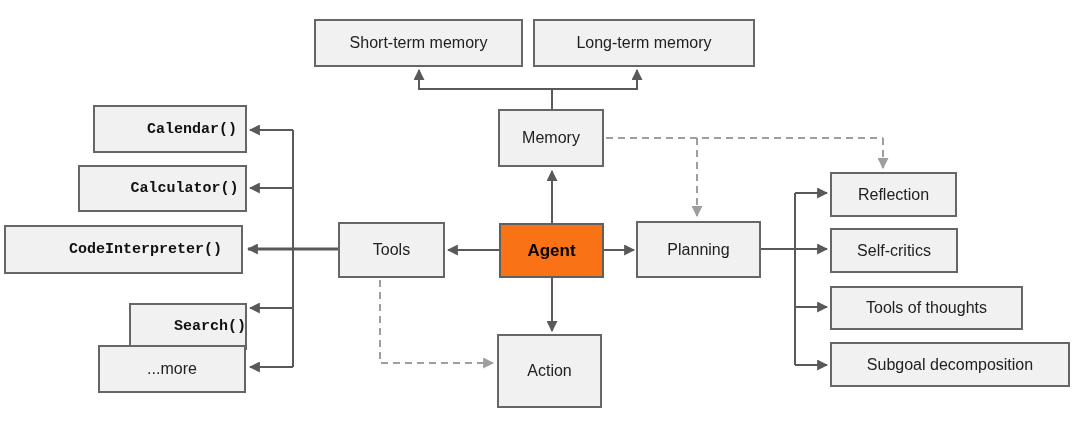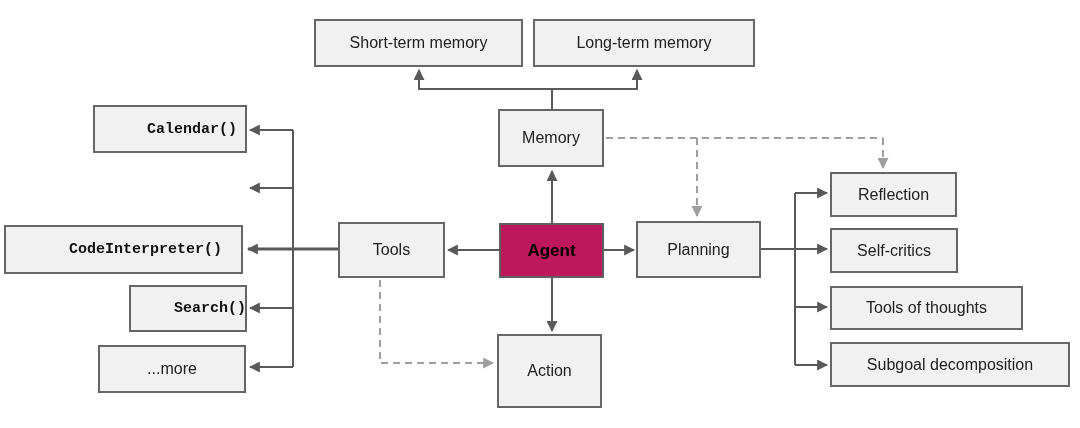--- a/index.html
+++ b/index.html
@@ -18,21 +18,21 @@
     border:2px solid #666666;
     display:flex;align-items:center;justify-content:center;
     font-size:16px;color:#212121;
     white-space:nowrap;
   }
   .node-mono{
     font-family:"Liberation Mono","DejaVu Sans Mono",monospace;
     font-weight:bold;font-size:15px;color:#111111;padding-left:44px;
   }
   .node-agent{
-    background:#be185d;
+    background:#f97316;
     border-color:#5f5f5f;
     font-weight:bold;font-size:17px;color:#000000;
   }
 </style>
 </head>
 <body>
 
 <div id="canvas">
 
   <svg id="wires" width="1080" height="428" viewBox="0 0 1080 428" fill="none" xmlns="http://www.w3.org/2000/svg">
@@ -97,22 +97,23 @@
 
   <div class="node" style="left:314px;top:19px;width:209px;height:48px;">Short-term memory</div>
   <div class="node" style="left:498px;top:109px;width:106px;height:58px;">Memory</div>
 
   <div class="node" style="left:533px;top:19px;width:222px;height:48px;">Long-term memory</div>
   <div class="node node-agent" style="left:499px;top:223px;width:105px;height:55px;">Agent</div>
   <div class="node" style="left:497px;top:334px;width:105px;height:74px;">Action</div>
 
   <div class="node" style="left:338px;top:222px;width:107px;height:56px;text-align:center;">Tools</div>
   <div class="node node-mono" style="left:93px;top:105px;width:154px;height:48px;">Calendar()</div>
+  <div class="node node-mono" style="left:78px;top:165px;width:169px;height:47px;">Calculator()</div>
   <div class="node node-mono" style="left:4px;top:225px;width:239px;height:49px;">CodeInterpreter()</div>
-  <div class="node node-mono" style="left:129px;top:285px;width:118px;height:47px;">Search()</div>
+  <div class="node node-mono" style="left:129px;top:303px;width:118px;height:47px;">Search()</div>
   <div class="node" style="left:98px;top:345px;width:148px;height:48px;">...more</div>
 
   <div class="node" style="left:636px;top:221px;width:125px;height:57px;">Planning</div>
   <div class="node" style="left:830px;top:172px;width:127px;height:45px;">Reflection</div>
   <div class="node" style="left:830px;top:228px;width:128px;height:45px;">Self-critics</div>
   <div class="node" style="left:830px;top:286px;width:193px;height:44px;">Tools of thoughts</div>
   <div class="node" style="left:830px;top:342px;width:240px;height:45px;">Subgoal decomposition</div>
 
 </div>
 

